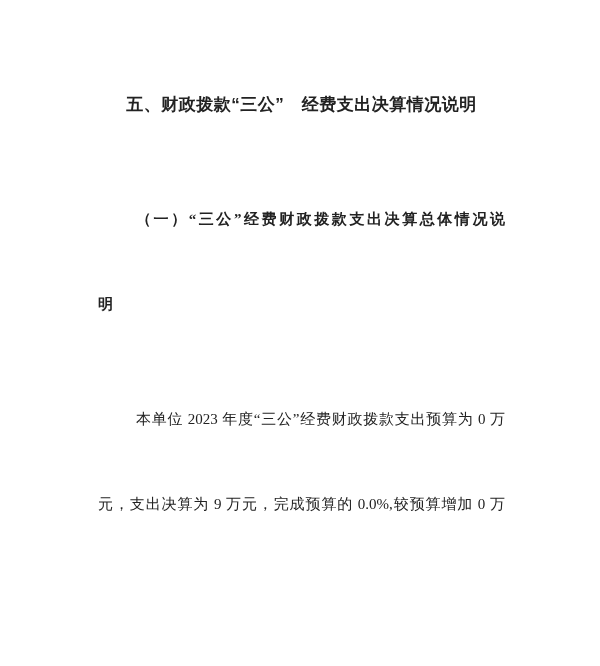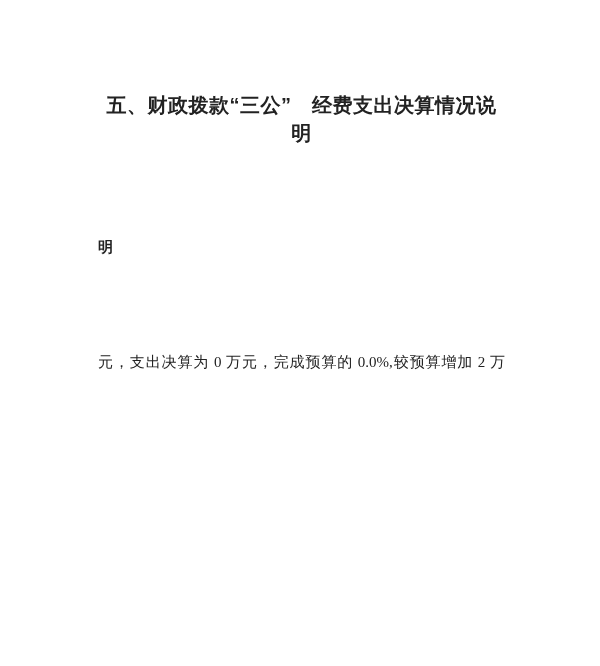--- a/index.html
+++ b/index.html
@@ -23,39 +23,41 @@
   
   .j { text-align: justify; text-align-last: justify; }
   
   .end { letter-spacing: 1px; }
   
   .ind { text-indent: 38px; }
   
   .title {
     font-family: "Liberation Sans", "DejaVu Sans", sans-serif;
     font-weight: 700;
-    font-size: 20px;
+    font-size: 17px;
     text-align: center;
     text-align-last: center;
     letter-spacing: 0.5px;
   }
   
   .h, .b { font-weight: 700; }
 </style>
 </head>
 <body>
 
 <div class="page">
   <div class="doc">
 
     <div class="line title">五、财政拨款“三公”　经费支出决算情况说明</div>
 
+    <div class="line h ind j"><span class="b">（一）“三公”经费财政拨款支出决算总体情况说</span></div>
     <div class="line h"><span class="b">明</span></div>
 
-    <div class="line j"><span>元，支出决算为 0 万元，完成预算的 0.0%,较预算增加 2 万</span></div>
+    <div class="line ind j"><span>本单位 2023 年度“三公”经费财政拨款支出预算为 0 万</span></div>
+    <div class="line j"><span>元，支出决算为 9 万元，完成预算的 0.0%,较预算增加 0 万</span></div>
 
     
     
 
     
     
     
     
     
     

